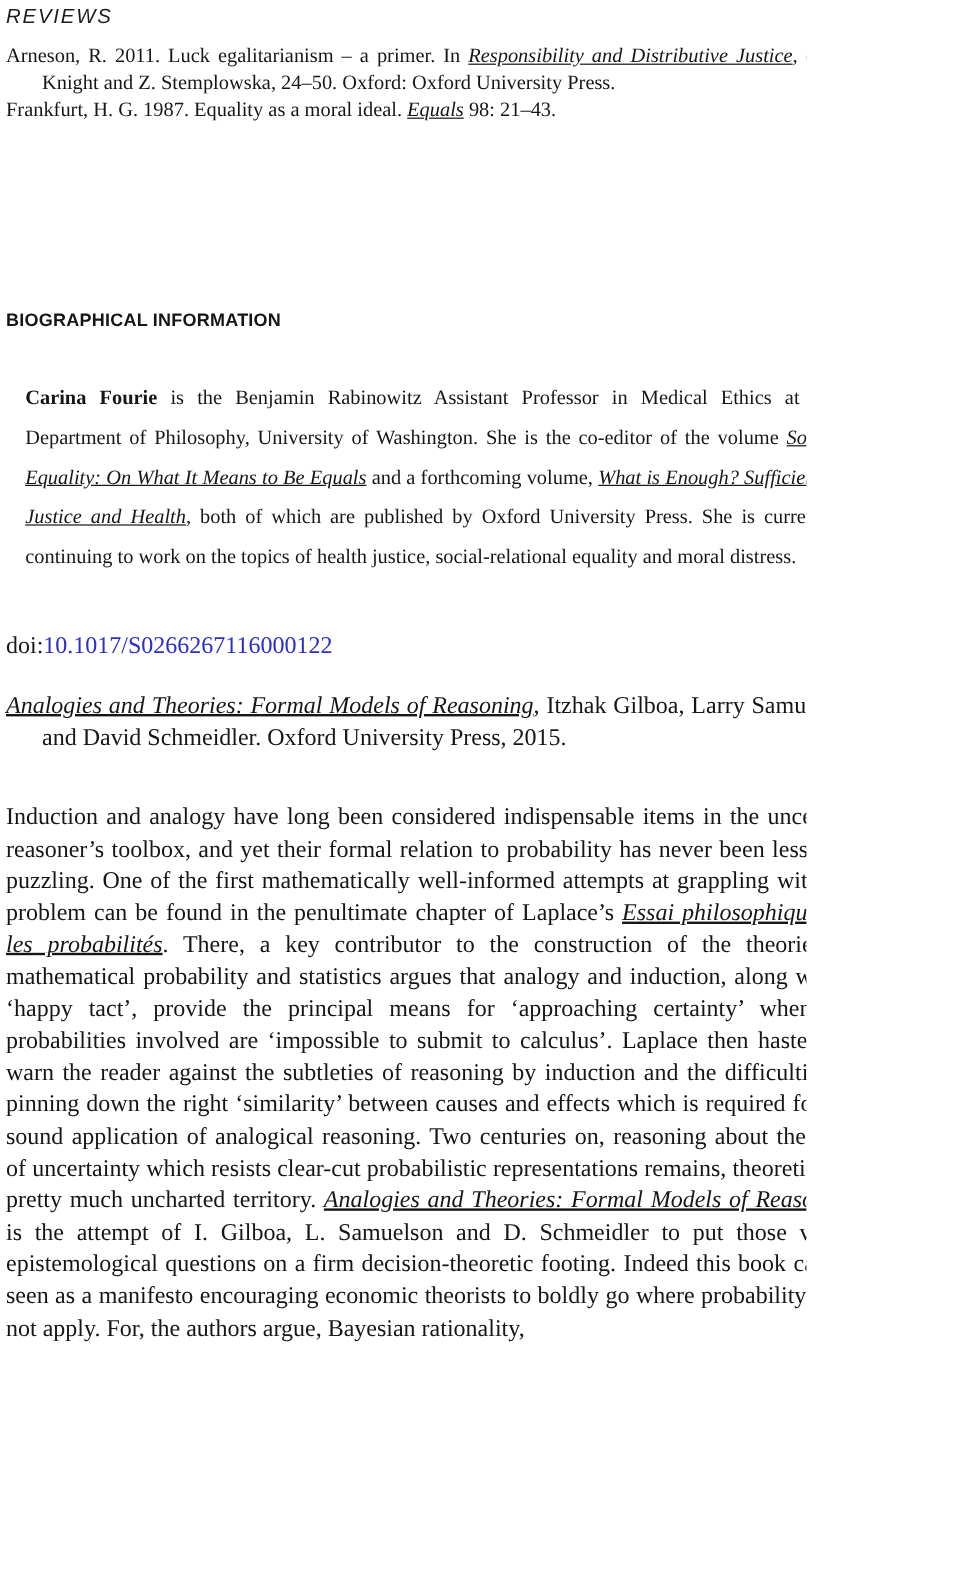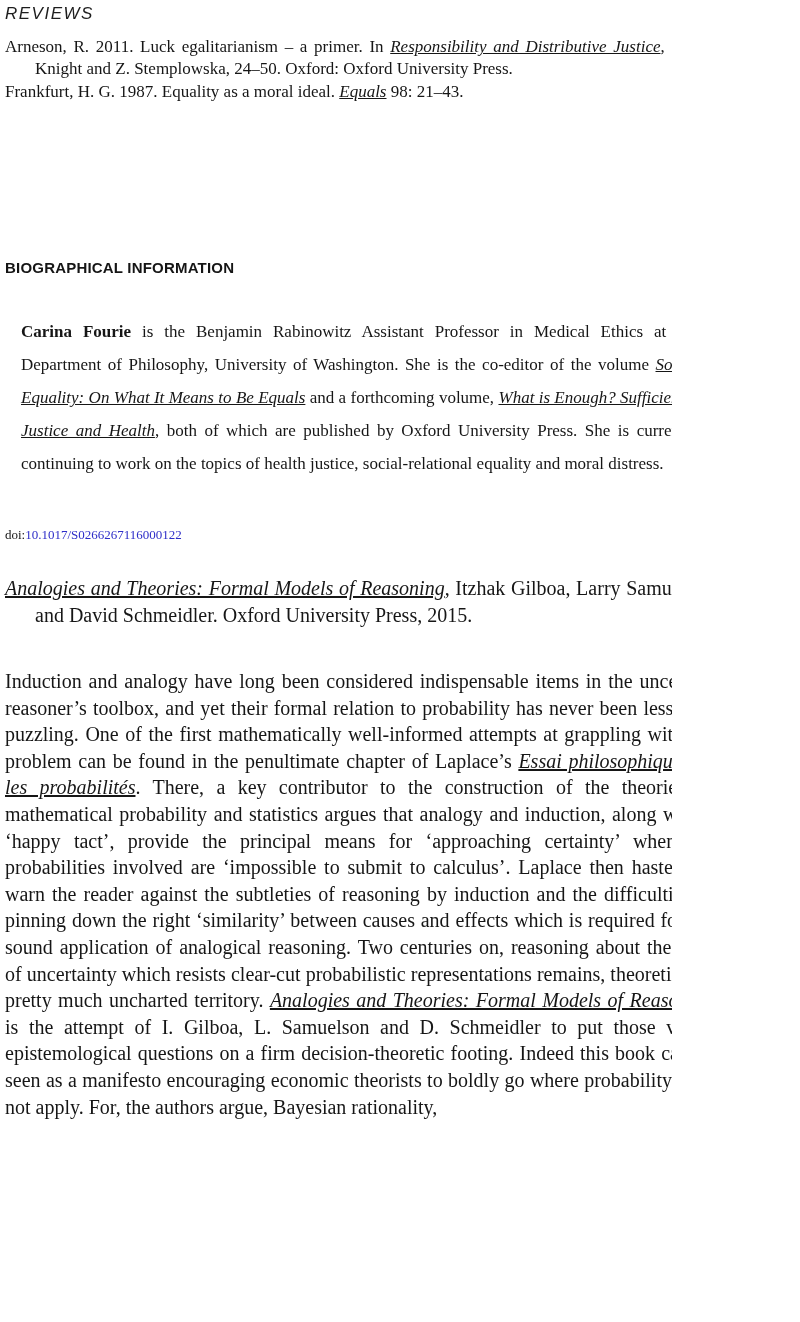--- a/index.html
+++ b/index.html
@@ -35,21 +35,21 @@
   .bio-heading {
     margin:0;
     font-family:"Liberation Sans", sans-serif;
     font-weight:bold; font-size:15px; letter-spacing:0.2px; color:#151515;
   }
   .bio-para-wrap { top:299px; }
   .bio-para { margin:16px; font-size:17px; line-height:33px; text-align:justify; }
 
   
   .doi-wrap { top:527px; }
-  .doi-line { margin:0; font-size:13px; }
+  .doi-line { margin:0; font-size:20px; }
   .doi-link { color:var(--doi_link, #2D2DC8); text-decoration:none; cursor:pointer; }
   .citation-wrap { top:575px; }
   .citation {
     margin:0; font-size:20px; line-height:27px;
     text-align:justify; padding-left:30px; text-indent:-30px;
   }
 
   
   .body-wrap { top:668px; }
   .body-para { margin:0; font-size:20px; line-height:26.6px; text-align:justify; }

